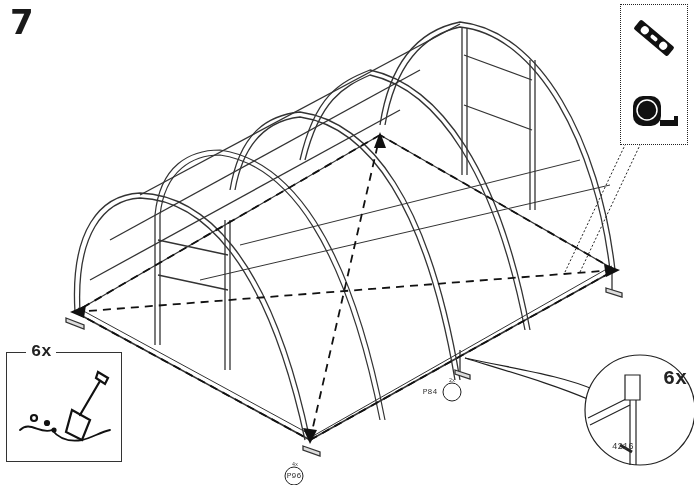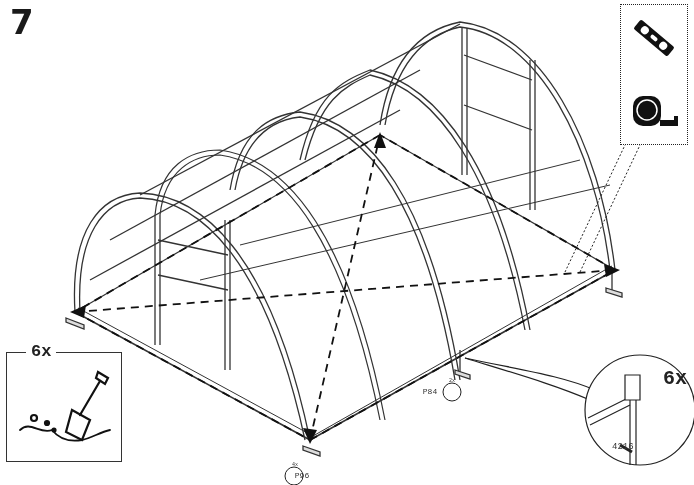--- a/index.html
+++ b/index.html
@@ -139,14 +139,14 @@
 <div id="tools-callout" class="abs"></div>
 
 <div id="dig-box" class="abs"></div>
 <div id="dig-qty" class="abs">6x</div>
 
 <div id="detail-qty" class="abs">6x</div>
 <div id="detail-part" class="abs">4216</div>
 
 <div class="abs ref-label" style="left:419px; top:387px; width:22px;">P84</div>
 <div class="abs ref-label" style="left:449px; top:378px; font-size:5px;">2x</div>
-<div class="abs ref-label" style="left:283px; top:471px; width:22px;margin-left:8px;">P96</div>
+<div class="abs ref-label" style="left:283px; top:471px; width:22px;">P96</div>
 <div class="abs ref-label" style="left:292px; top:462px; font-size:5px;">4x</div>
 
 </body></html>

